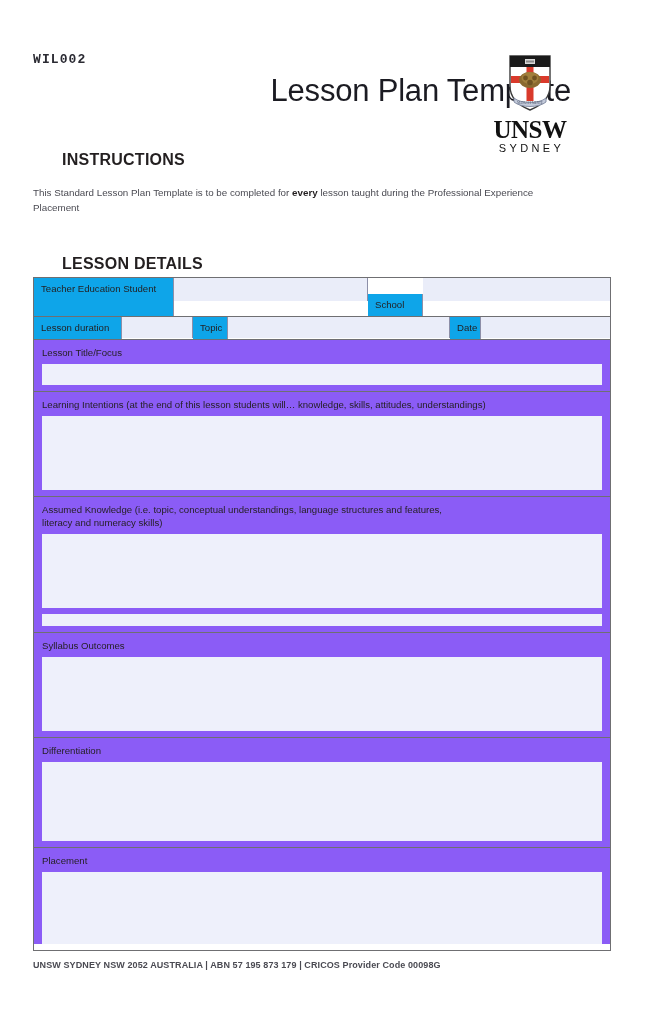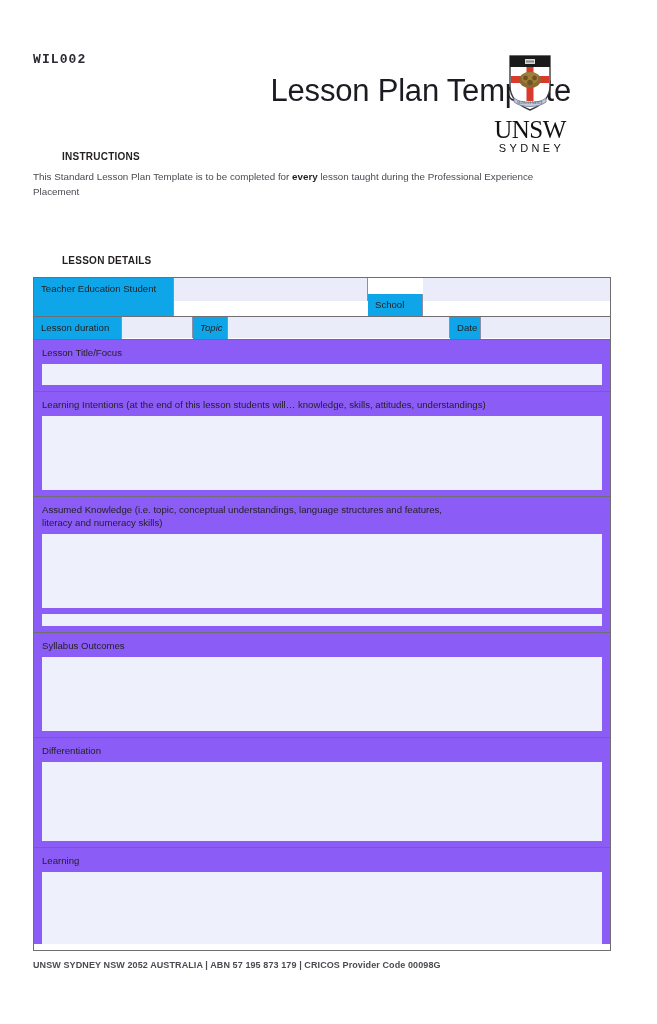--- a/index.html
+++ b/index.html
@@ -59,50 +59,50 @@
     width: 92px;
     text-align: center;
   }
   .crest {
     display: block;
     margin: 0 auto;
   }
   .logo-word {
     font-family: "Liberation Serif", serif;
     font-size: 25px;
-    font-weight: 400;
+    font-weight: 700;
     letter-spacing: -0.5px;
     color: #111;
     line-height: 26px;
     margin-top: 1px;
   }
   .logo-sub {
     font-family: "Liberation Sans", sans-serif;
     font-size: 11px;
     letter-spacing: 3.4px;
     color: #111;
     line-height: 10px;
     margin-left: 3px;
   }
 
   
   .section-head {
     position: absolute;
-    font-size: 10px;
+    font-size: 16px;
     font-weight: bold;
     letter-spacing: 0.25px;
     color: #231f20;
     padding-left: 29px;
   }
   #instructions-heading { left: 33px; top: 151px; }
 
   .instr-body {
     position: absolute;
     left: 33px;
-    top: 170px;
+    top: 186px;
     width: 545px;
     font-size: 9.8px;
     line-height: 14.5px;
     color: #4a4a52;
   }
   .instr-body b { color: #231f20; }
 
   .instr-note {
     position: absolute;
     left: 33px;
@@ -237,21 +237,21 @@
     <div class="trow">
       <div class="cell-label" style="width:140px;">Teacher Education Student</div>
       <div class="cell-input" style="width:194px;height:23px;"></div>
       <div class="cell-label" style="width:55px;margin-top:16px;">School</div>
       <div class="cell-input last" style="flex:1;height:23px;"></div>
     </div>
 
     <div class="trow">
       <div class="cell-label" style="width:88px;">Lesson duration</div>
       <div class="cell-input" style="width:71px;height:21px;"></div>
-      <div class="cell-label" style="width:35px;font-style:italic;">Topic</div>
+      <div class="cell-label" style="width:35px;">Topic</div>
       <div class="cell-input" style="width:222px;height:21px;"></div>
       <div class="cell-label" style="width:31px;">Date</div>
       <div class="cell-input last" style="flex:1;height:21px;"></div>
     </div>
 
     <div class="block">
       <div class="block-label">Lesson Title/Focus</div>
       <div class="block-fill" style="height:21px;"></div>
     </div>
 
@@ -273,21 +273,21 @@
       <div class="block-label">Syllabus Outcomes</div>
       <div class="block-fill" style="height:74px;"></div>
     </div>
 
     <div class="block">
       <div class="block-label">Differentiation</div>
       <div class="block-fill" style="height:79px;"></div>
     </div>
 
     <div class="block">
-      <div class="block-label">Learning</div>
+      <div class="block-label">Placement</div>
       <div class="block-fill" style="height:72px;"></div>
     </div>
 
   </div>
 
   <div class="footer">UNSW SYDNEY NSW 2052 AUSTRALIA | ABN 57 195 873 179 | CRICOS Provider Code 00098G</div>
 
 </div>
 
 </body></html>

